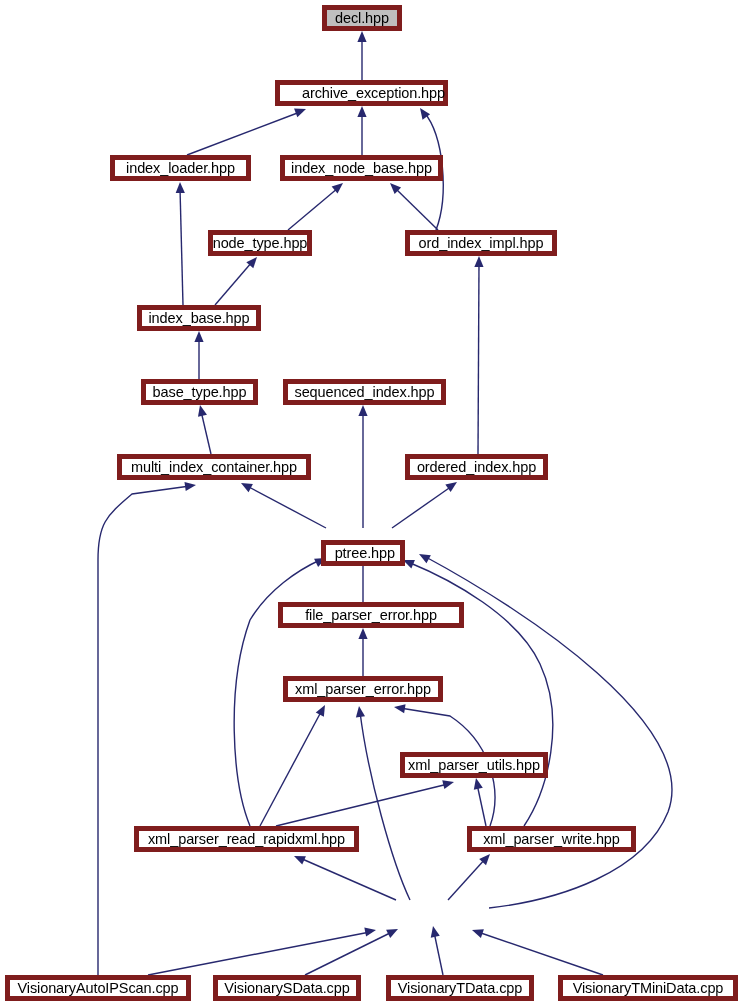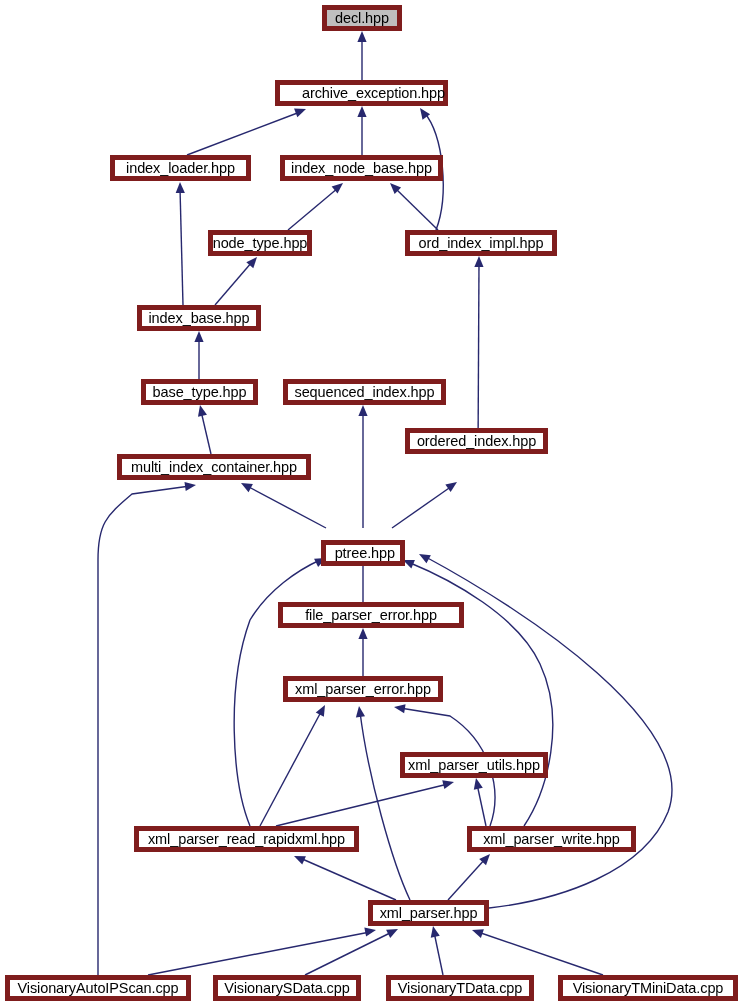--- a/index.html
+++ b/index.html
@@ -138,44 +138,41 @@
     </div>
     <div class="node" style="left: 141px; top: 379px; width: 117px; height: 26px;">
       <span class="node-label">base_type.hpp</span>
     </div>
     <div class="node" style="left: 283px; top: 379px; width: 163px; height: 26px;">
       <span class="node-label">sequenced_index.hpp</span>
     </div>
     <div class="node" style="left: 117px; top: 454px; width: 194px; height: 26px;">
       <span class="node-label">multi_index_container.hpp</span>
     </div>
-    <div class="node" style="left: 405px; top: 428px; width: 143px; height: 26px;">
+    <div class="node" style="left: 405px; top: 454px; width: 143px; height: 26px;">
       <span class="node-label">ordered_index.hpp</span>
     </div>
     <div class="node" style="left: 321px; top: 540px; width: 84px; height: 26px; justify-content: flex-end;">
       <span class="node-label">ptree.hpp</span>
     </div>
     <div class="node" style="left: 278px; top: 602px; width: 186px; height: 26px;">
       <span class="node-label">file_parser_error.hpp</span>
     </div>
     <div class="node" style="left: 283px; top: 676px; width: 160px; height: 26px;">
       <span class="node-label">xml_parser_error.hpp</span>
     </div>
     <div class="node" style="left: 400px; top: 752px; width: 148px; height: 26px;">
       <span class="node-label">xml_parser_utils.hpp</span>
     </div>
     <div class="node" style="left: 134px; top: 826px; width: 225px; height: 26px;">
       <span class="node-label">xml_parser_read_rapidxml.hpp</span>
     </div>
     <div class="node" style="left: 434px; top: 826px; width: 169px; height: 26px; margin-left: 33px;">
       <span class="node-label">xml_parser_write.hpp</span>
     </div>
-    <div class="node" style="left: 368px; top: 900px; width: 121px; height: 26px;">
-      <span class="node-label">xml_parser.hpp</span>
-    </div>
     <div class="node" style="left: 5px; top: 975px; width: 186px; height: 26px;">
       <span class="node-label">VisionaryAutoIPScan.cpp</span>
     </div>
     <div class="node" style="left: 213px; top: 975px; width: 148px; height: 26px;">
       <span class="node-label">VisionarySData.cpp</span>
     </div>
     <div class="node" style="left: 386px; top: 975px; width: 148px; height: 26px;">
       <span class="node-label">VisionaryTData.cpp</span>
     </div>
     <div class="node" style="left: 558px; top: 975px; width: 180px; height: 26px;">

